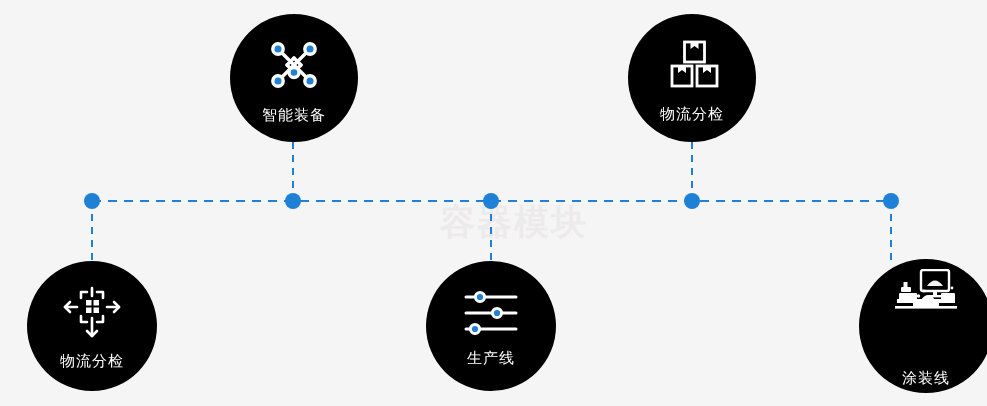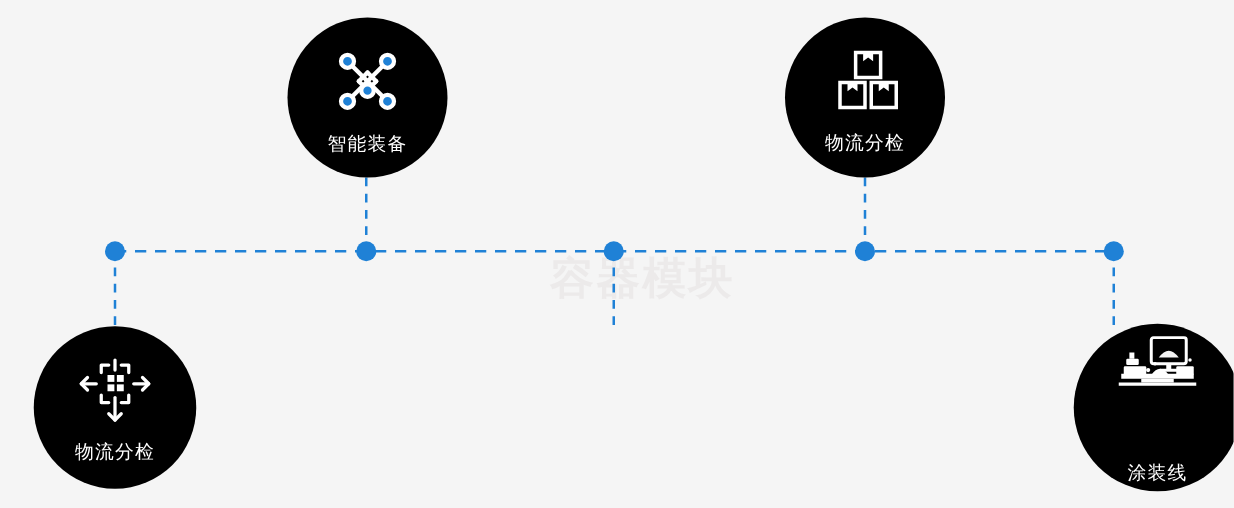--- a/index.html
+++ b/index.html
@@ -162,20 +162,37 @@
           <rect x="23" y="14" width="5.5" height="5.5"></rect>
           <rect x="30.5" y="14" width="5.5" height="5.5"></rect>
           <rect x="23" y="21.5" width="5.5" height="5.5"></rect>
           <rect x="30.5" y="21.5" width="5.5" height="5.5"></rect>
         </g>
       </svg>
     </div>
     <div class="node-label">物流分检</div>
   </div>
 
+  <div class="node bottom" style="left:426px; top:261px;">
+    <div class="icon-wrap">
+      <svg width="56" height="48" viewBox="0 0 56 48">
+        <g stroke="#ffffff" stroke-width="3" stroke-linecap="round">
+          <line x1="3" y1="8" x2="53" y2="8"></line>
+          <line x1="3" y1="24" x2="53" y2="24"></line>
+          <line x1="3" y1="40" x2="53" y2="40"></line>
+        </g>
+        <g fill="#1f81d6" stroke="#ffffff" stroke-width="3">
+          <circle cx="17" cy="8" r="4.6"></circle>
+          <circle cx="34" cy="24" r="4.6"></circle>
+          <circle cx="12" cy="40" r="4.6"></circle>
+        </g>
+      </svg>
+    </div>
+    <div class="node-label">生产线</div>
+  </div>
 
   <div class="node bottom wide" style="left:859px; top:259px;gap:36px;">
     <div class="icon-wrap">
       <svg width="66" height="52" viewBox="0 0 66 52">
         <g fill="#ffffff">
 
           <rect x="28" y="1" width="28" height="21" rx="2" fill="none" stroke="#ffffff" stroke-width="2.4"></rect>
           <path d="M34 17 q8 -11 16 0 z" fill="#ffffff" opacity="0.95"></path>
           <rect x="40" y="22" width="4" height="5"></rect>
           <rect x="35" y="26" width="14" height="2.4"></rect>

